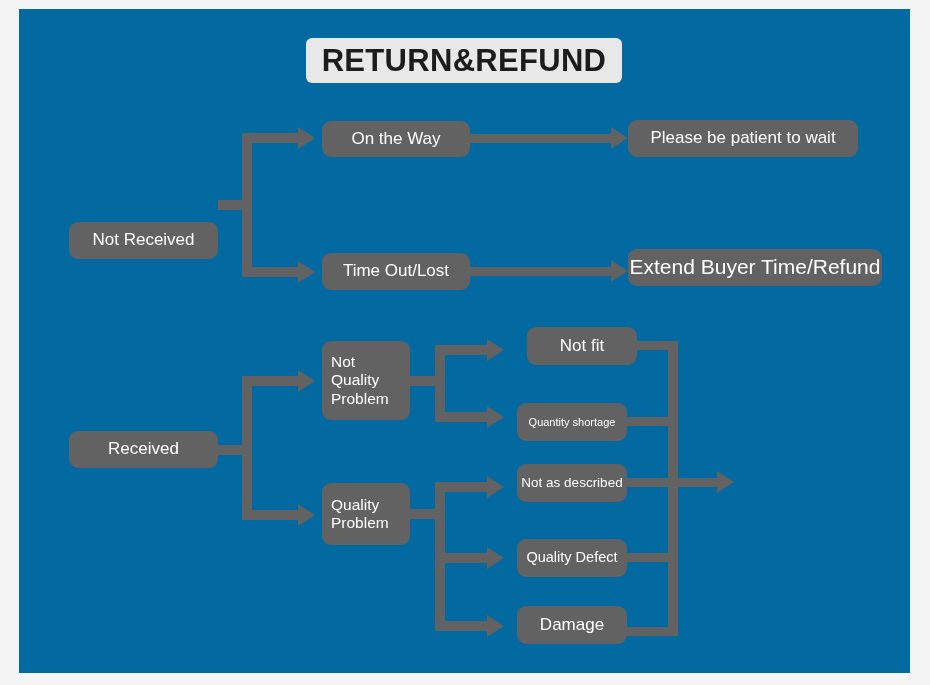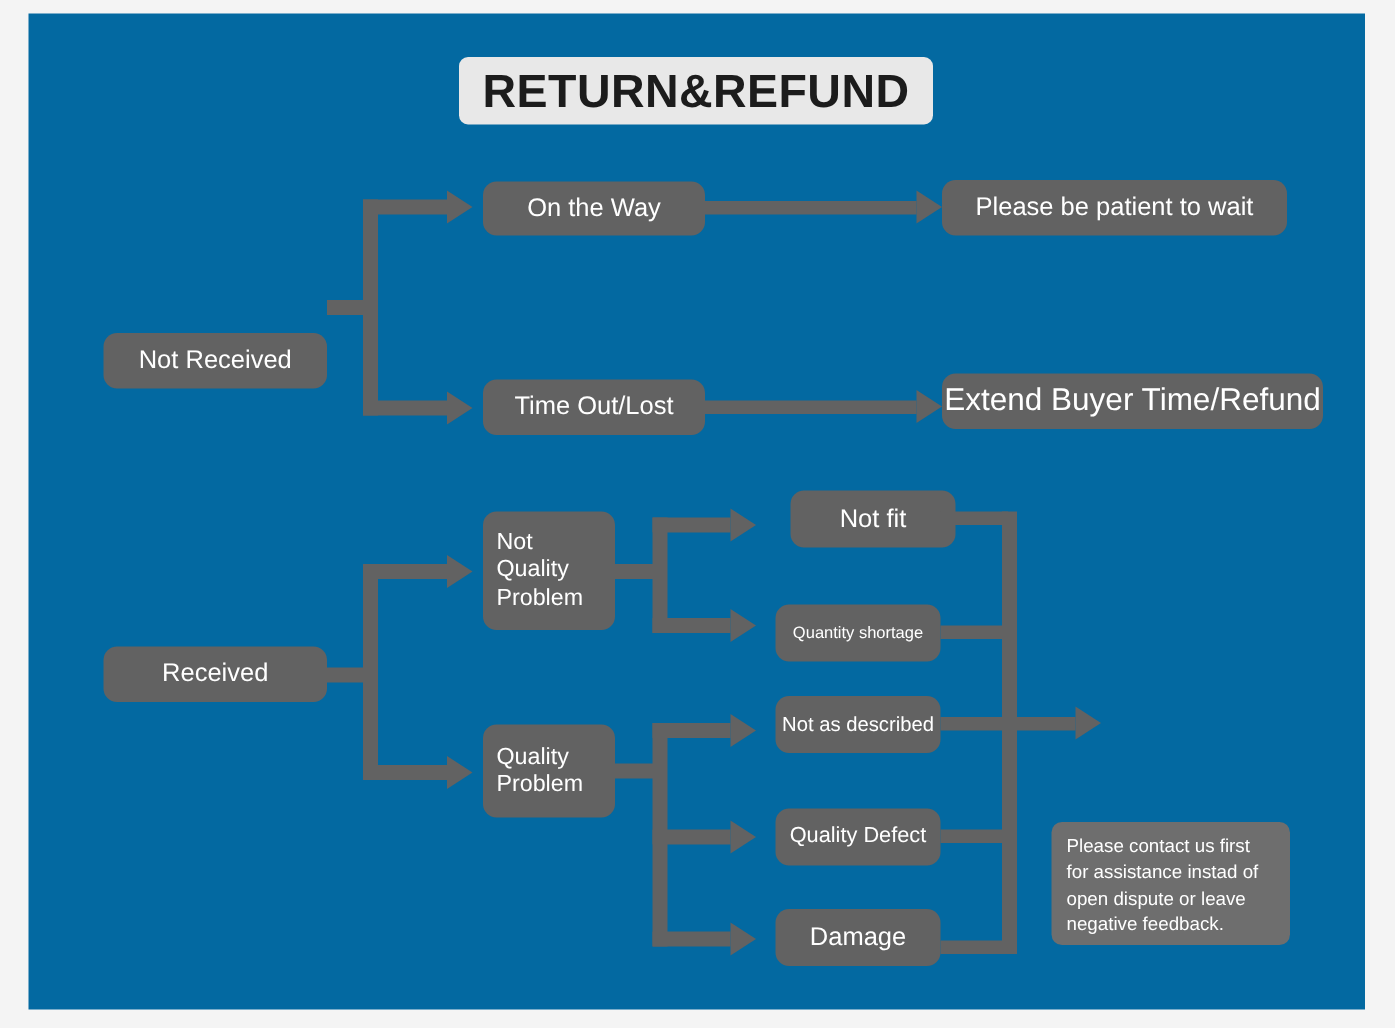--- a/index.html
+++ b/index.html
@@ -211,17 +211,14 @@
   <div class="hbar" style="left:608px; top:618px; width:45px; height:9px;"></div>
 
   <div class="hbar" style="left:659px; top:469px; width:39px; height:9px;"></div>
   <div class="arrow" style="left:698px; top:462px;"></div>
 
 
   <svg class="callout-tail" width="70" height="60" style="left:686px; top:492px;" viewBox="0 0 70 60">
     <polygon points="22,4 62,50 14,50" fill="#6e6e6e"></polygon>
   </svg>
 
-  <div class="callout" style="left:682px; top:539px; width:159px; height:82px;">
-    <span>Please contact us first for assistance instad of open dispute or leave negative feedback.</span>
-  </div>
 
 </div>
 
 </body></html>

